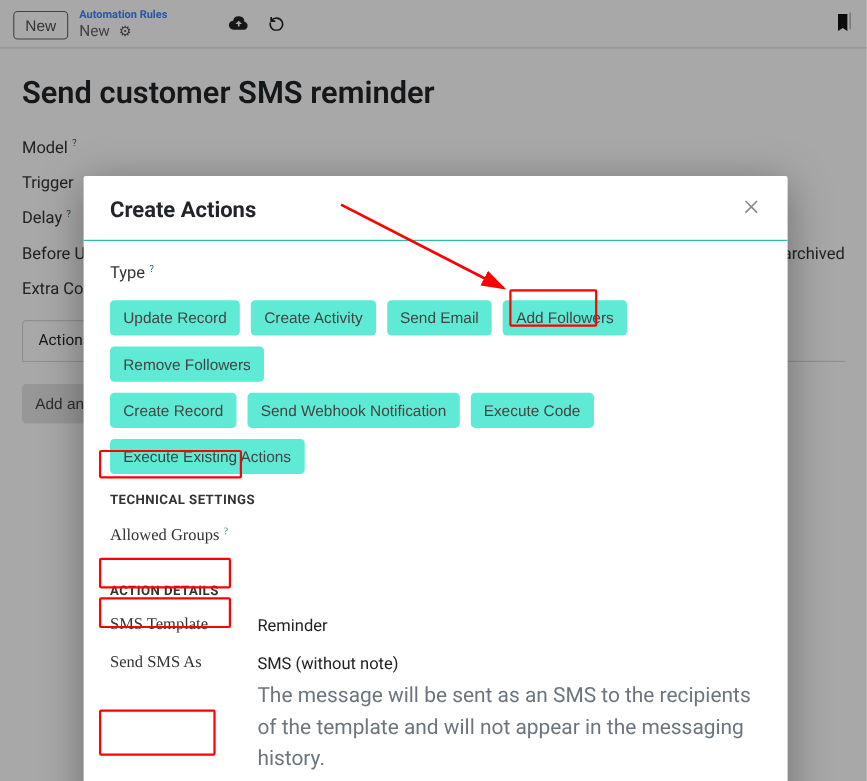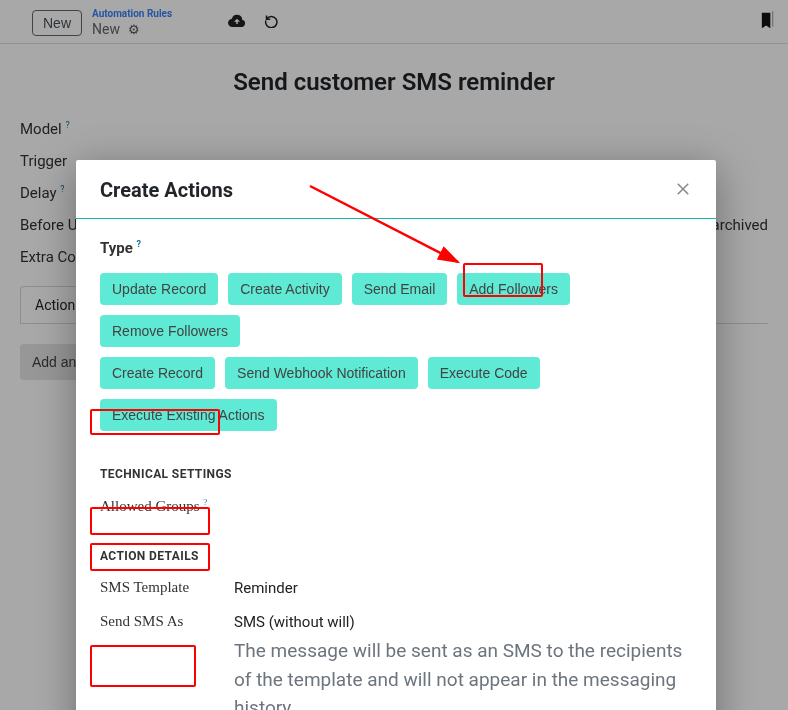--- a/index.html
+++ b/index.html
@@ -1,32 +1,32 @@
 <!DOCTYPE html>
 <html><head>
 <meta charset="utf-8">
 <style>
   * { box-sizing: border-box; margin: 0; padding: 0; }
   html, body { width: 788px; height: 710px; font-family: -apple-system, BlinkMacSystemFont, "Segoe UI", Roboto, Arial, sans-serif; font-size: 14px; color: #212529; background: #fff; overflow: hidden; }
 
   
 
-  .topbar { display: flex; align-items: center; gap: 10px; padding: 8px 12px 6px 12px; margin-left: 20px; }
+  .topbar { display: flex; align-items: center; gap: 10px; padding: 8px 12px 6px 12px; }
   .btn-new { border: 1px solid #666; border-radius: 4px; padding: 4px 10px; font-size: 14px; color: #495057; background:#fff; }
   .breadcrumb-col { display:flex; flex-direction:column; gap:2px; }
   .breadcrumb-top { color:#3b82f6; font-weight:700; font-size:10px; cursor:pointer; }
   .bc-row { display:flex; align-items:center; gap:8px; color:#666; }
   .bc-gear { font-size:13px; color:#555; cursor:pointer; }
   .topbar-icons { display:flex; gap:18px; align-items:center; margin-left:46px; }
   .ic { font-size:15px; color:#333; cursor:pointer; }
   .bookmark { margin-left:auto; font-size:18px; color:#111; cursor:pointer; }
   .hr-top { border:0; border-top:1px solid #dcdcdc; }
 
   .form { padding: 24px 20px; }
-  .form h1 { font-size:24px; font-weight:600; margin-bottom:24px; text-align:center; }
+  .form h1 { font-size:28px; font-weight:600; margin-bottom:24px; text-align:left; }
   .field-row { display:flex; gap:10px; align-items:center; margin-bottom:14px; font-size:15px; color:#333; }
   .field-right { margin-left:auto; }
   .sup { color:#1f6a8d; font-size:9px; vertical-align: super; }
   .tabs { display:flex; gap:0; border-bottom:1px solid #d8d8d8; margin-top:20px; }
   .tab { padding:10px 14px; border-top:1px solid #d8d8d8; border-left:1px solid #d8d8d8; border-right:1px solid #d8d8d8; border-bottom:0; border-top-left-radius:4px; border-top-right-radius:4px; background:#fff; font-size:14px;}
   .btn-add { margin-top:20px; padding:10px 12px; border:0; background:#e6e6e6; color:#444; font-size:14px; border-radius:4px; }
 
   
   .overlay { position:absolute; left:0; top:0; width:788px; height:710px; background:rgba(0,0,0,0.34); }
 
@@ -38,21 +38,21 @@
   .modal-close svg { width:18px; height:18px; stroke:#888; }
 
   .modal-body { padding: 20px 24px 10px 24px; }
 
   .label-inline { font-size:15px; color:#333; margin-right:6px; }
   .pill-wrap { display:flex; flex-wrap:wrap; gap:10px; }
   .pill { border:0; background:#5eead4; color:#444; padding:8px 12px; border-radius:4px; font-size:14px; cursor:pointer; }
   .pill.active { color:#0c6550; }
   .pill-rows { display:flex; flex-direction:column; gap:10px; margin-top:4px; }
 
-  .section-title { font-size:12px; font-weight:700; color:#333; letter-spacing:0.4px; margin-top:36px; text-transform:uppercase; }
+  .section-title { font-size:12px; font-weight:700; color:#333; letter-spacing:0.4px; margin-top:16px; text-transform:uppercase; }
   .kv { display:flex; align-items:flex-start; gap:14px; margin-top:16px; font-size:15px; }
   .kv .k { width:120px; color:#333; font-weight:400;font-family:Liberation Serif, serif; }
   .kv .v { flex:1; color:#222; }
   .hint { color:#6c757d; font-size:19px; margin-top:6px; line-height:1.5; }
 
   .modal-footer { border-top:1px solid #e5e5e5; padding:16px 20px 20px 20px; display:flex; gap:14px; }
   .btn-prim { border:0; background:#7b4f60; color:#fff; padding:10px 16px; font-size:14px; border-radius:4px; cursor:pointer; }
   .btn-sec { border:0; background:#e6e6e6; color:#444; padding:10px 16px; font-size:14px; border-radius:4px; cursor:pointer; }
 
   
@@ -126,21 +126,21 @@
     <div class="modal-title">Create Actions</div>
     <div class="modal-close">
       <svg viewBox="0 0 24 24">
           <path stroke-width="2" d="M5 5l14 14M19 5L5 19"></path>
         </svg>
     </div>
   </div>
 
   <div class="modal-body">
 
-    <div style="margin-bottom:16px;font-weight:bold;">
+    <div style="margin-bottom:16px;">
       <span class="label-inline"><span>Type</span> <span class="sup">?</span></span>
     </div>
 
     <div class="pill-rows">
       <div class="pill-wrap">
         <button class="pill">Update Record</button>
         <button class="pill">Create Activity</button>
         <button class="pill">Send Email</button>
         <button class="pill">Add Followers</button>
         <button class="pill">Remove Followers</button>
@@ -160,21 +160,21 @@
     </div>
 
     <div class="section-title" style="margin-top:34px;">ACTION DETAILS</div>
     <div class="kv">
       <div class="k">SMS Template</div>
       <div class="v">Reminder</div>
     </div>
     <div class="kv">
       <div class="k">Send SMS As</div>
       <div class="v">
-        <div>SMS (without will)</div>
+        <div>SMS (without note)</div>
         <div class="hint">The message will be sent as an SMS to the recipients of the template and will not appear in the messaging history.</div>
       </div>
     </div>
 
   </div>
 
   <div class="modal-footer">
     <button class="btn-prim">Save &amp; Close</button>
     <button class="btn-prim">Save &amp; New</button>
     <button class="btn-sec">Discard</button>

